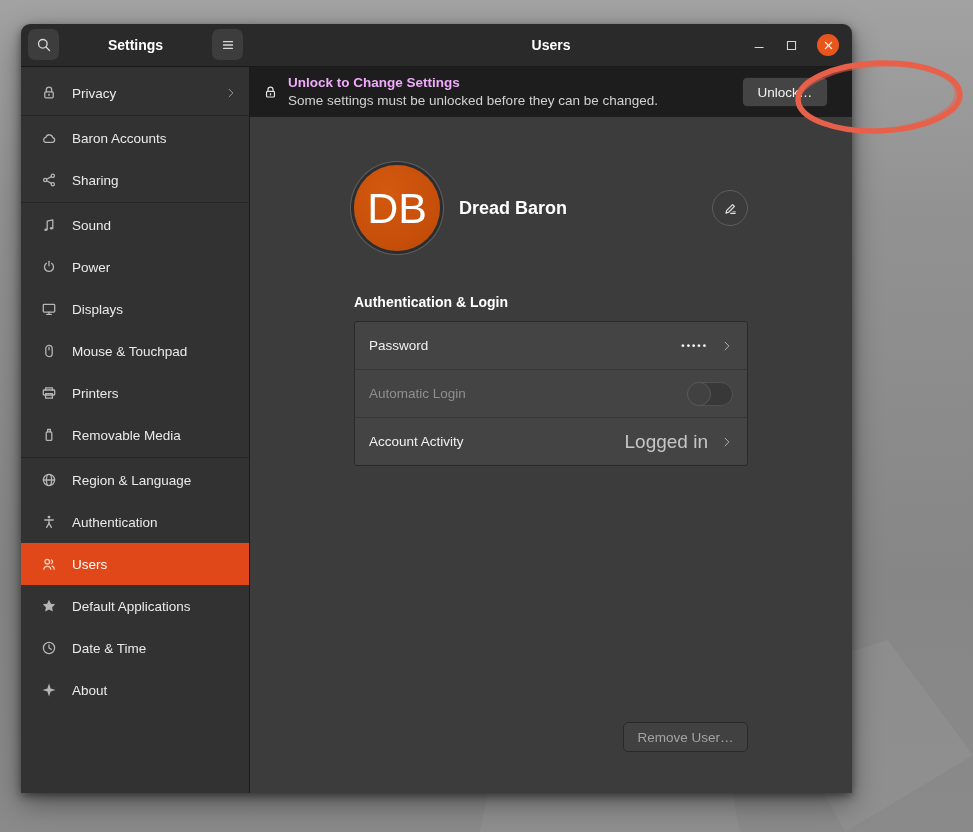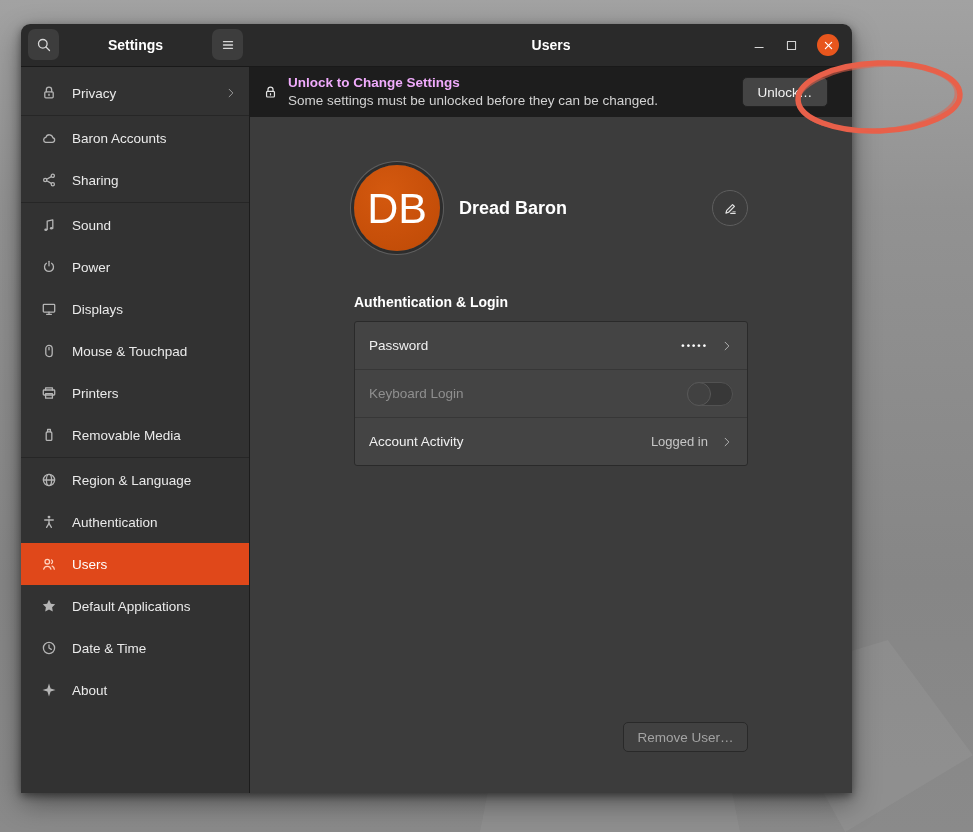--- a/index.html
+++ b/index.html
@@ -63,21 +63,21 @@
             border:1px solid #5e5e5e;color:#e2e2e2;display:flex;align-items:center;justify-content:center;cursor:pointer;}
   .edit-btn .icon{width:15px;height:15px;}
 
   .section-heading{margin-top:40px;font-size:14px;font-weight:bold;color:#ffffff;}
   .listbox{margin-top:11px;background:#444444;border:1px solid #2a2a2a;border-radius:3px;}
   .row{height:47px;display:flex;align-items:center;padding:0 14px;border-top:1px solid #373737;}
   .row:first-child{border-top:none;}
   .row-label{font-size:13.5px;color:#f0f0f0;}
   .row.disabled .row-label{color:#8f8f8f;}
   .row-end{margin-left:auto;display:flex;align-items:center;gap:13px;}
-  .row-value{font-size:13px;color:#c6c6c6;}
+  .row-value{font-size:19px;color:#c6c6c6;}
   .dots{font-size:9.5px;font-weight:bold;letter-spacing:2px;color:#ffffff;}
   .chev-icon{width:12px;height:12px;color:#b4b4b4;}
   .toggle{width:46px;height:24px;border-radius:13px;background:#383838;border:1px solid #525252;
           position:relative;box-sizing:border-box;}
   .toggle .knob{position:absolute;left:-1px;top:-1px;width:24px;height:24px;border-radius:50%;
                 background:#414141;border:1px solid #585858;box-sizing:border-box;}
 
   .remove-btn{margin-top:auto;margin-bottom:41px;align-self:flex-end;min-width:125px;height:30px;
               box-sizing:border-box;background:#414141;border:1px solid #292929;border-radius:5px;
               color:#a3a3a3;font-size:13.5px;display:flex;align-items:center;justify-content:center;cursor:pointer;}
@@ -345,21 +345,21 @@
               <span class="row-end">
                 <span class="dots">•••••</span>
                 <span class="icon chev-icon">
                     <svg viewBox="0 0 16 16" fill="none" stroke="currentColor" stroke-width="1.3" stroke-linecap="round" stroke-linejoin="round">
                       <path d="M5.5 3l5 5-5 5"></path>
                     </svg>
                   </span>
               </span>
             </div>
             <div class="row disabled">
-              <span class="row-label">Keyboard Login</span>
+              <span class="row-label">Automatic Login</span>
               <span class="row-end">
                 <span class="toggle">
                     <span class="knob"></span>
                   </span>
               </span>
             </div>
             <div class="row">
               <span class="row-label">Account Activity</span>
               <span class="row-end">
                 <span class="row-value">Logged in</span>

